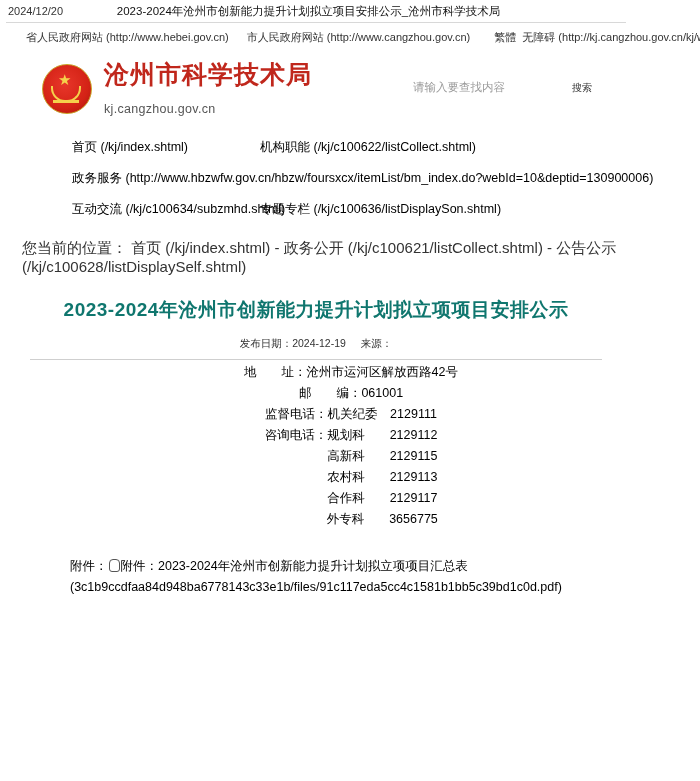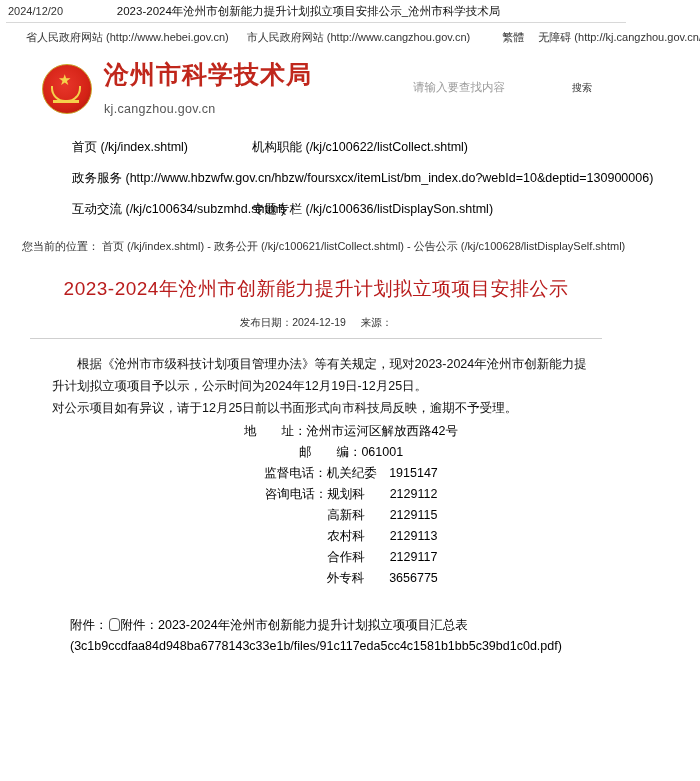--- a/index.html
+++ b/index.html
@@ -60,21 +60,21 @@
     margin-right: 18px;
     white-space: nowrap;
   }
   .linkbar .right {
     margin-left: auto;
     display: flex;
     align-items: center;
     white-space: nowrap;
   }
   .linkbar .right span {
-    margin-left: 14px;
+    margin-left: 6px;
   }
 
   
   .header {
     display: flex;
     align-items: center;
     padding: 6px 10px 10px 40px;
     position: relative;
   }
   .emblem {
@@ -153,41 +153,42 @@
   }
 
   
   .nav {
     padding: 6px 0 4px 0;
   }
   .nav .row {
     display: flex;
     padding: 7px 0 7px 72px;
     font-size: 12.5px;
+    gap: 8px;
   }
   .nav .row .item {
     white-space: nowrap;
   }
   .nav .row .item.c1 {
     width: 180px;
   }
 
   
   .breadcrumb {
-    font-size: 11px;
+    font-size: 15px;
     color: #333;
     padding: 10px 0 0 22px;
   }
 
   
   .article-title {
     text-align: center;
     font-size: 19px;
-    font-weight: normal;
-    color: #b91c1c;
+    font-weight: bold;
+    color: #0f766e;
     margin-top: 22px;
     letter-spacing: .5px;
   }
   .meta {
     text-align: center;
     font-size: 10.5px;
     color: #333;
     margin-top: 14px;
   }
   .meta span {
@@ -293,29 +294,25 @@
   <div class="breadcrumb">您当前的位置： 首页 (/kj/index.shtml) - 政务公开 (/kj/c100621/listCollect.shtml) - 公告公示 (/kj/c100628/listDisplaySelf.shtml)</div>
 
   <div class="article-title">2023-2024年沧州市创新能力提升计划拟立项项目安排公示</div>
 
   <div class="meta">
     <span>发布日期：2024-12-19</span>
     <span>来源：</span>
   </div>
   <div class="divider"></div>
 
-  <div class="body-text">
-    <p class="p-indent">根据《沧州市市级科技计划项目管理办法》等有关规定，现对2023-2024年沧州市创新能力提升计划拟立项项目予以示，公示时间为2024年12月19日-12月25日。</p>
-    <p>对公示项目如有异议，请于12月25日前以书面形式向市科技局反映，逾期不予受理。</p>
-  </div>
 
   <div class="contact">
     <div class="ln">地　　址：沧州市运河区解放西路42号</div>
     <div class="ln">邮　　编：061001</div>
-    <div class="ln">监督电话：机关纪委　1915147</div>
+    <div class="ln">监督电话：机关纪委　2129111</div>
     <div class="ln">咨询电话：规划科　　2129112</div>
     <div class="ln">　　　　　高新科　　2129115</div>
     <div class="ln">　　　　　农村科　　2129113</div>
     <div class="ln">　　　　　合作科　　2129117</div>
     <div class="ln">　　　　　外专科　　3656775</div>
   </div>
 
   <div class="attach">
     <span>附件：</span><span class="clipicon"></span><span>附件：2023-2024年沧州市创新能力提升计划拟立项项目汇总表</span>
     <div>(3c1b9ccdfaa84d948ba6778143c33e1b/files/91c117eda5cc4c1581b1bb5c39bd1c0d.pdf)</div>

